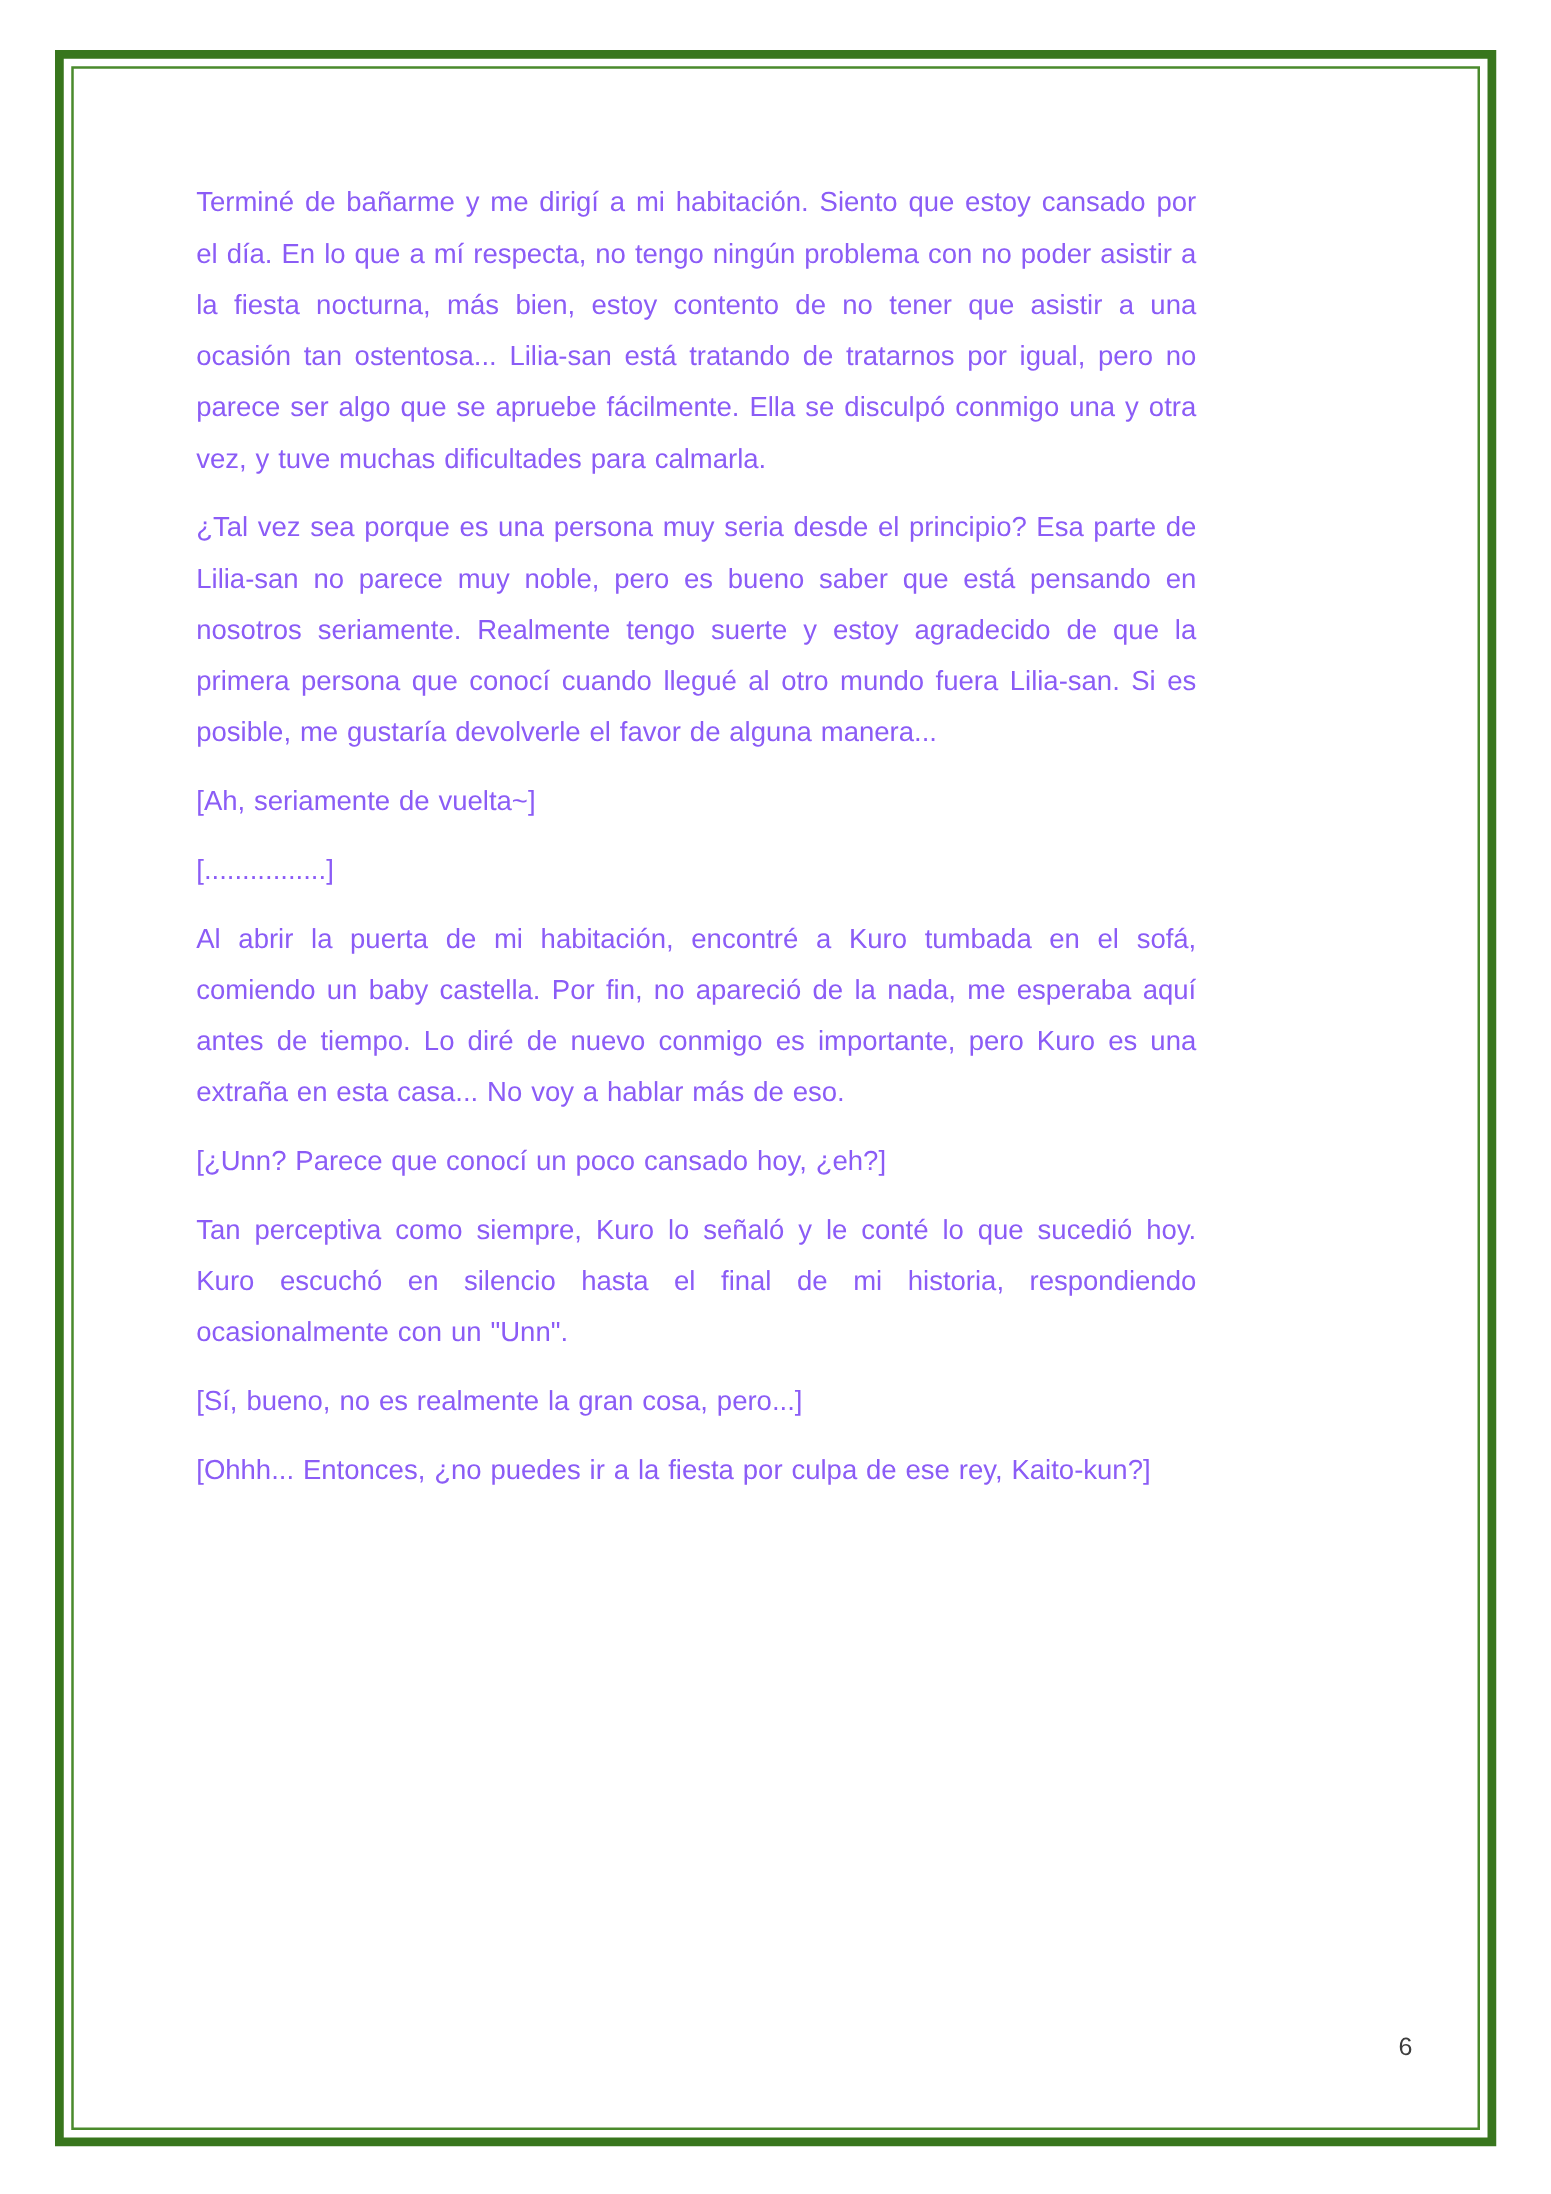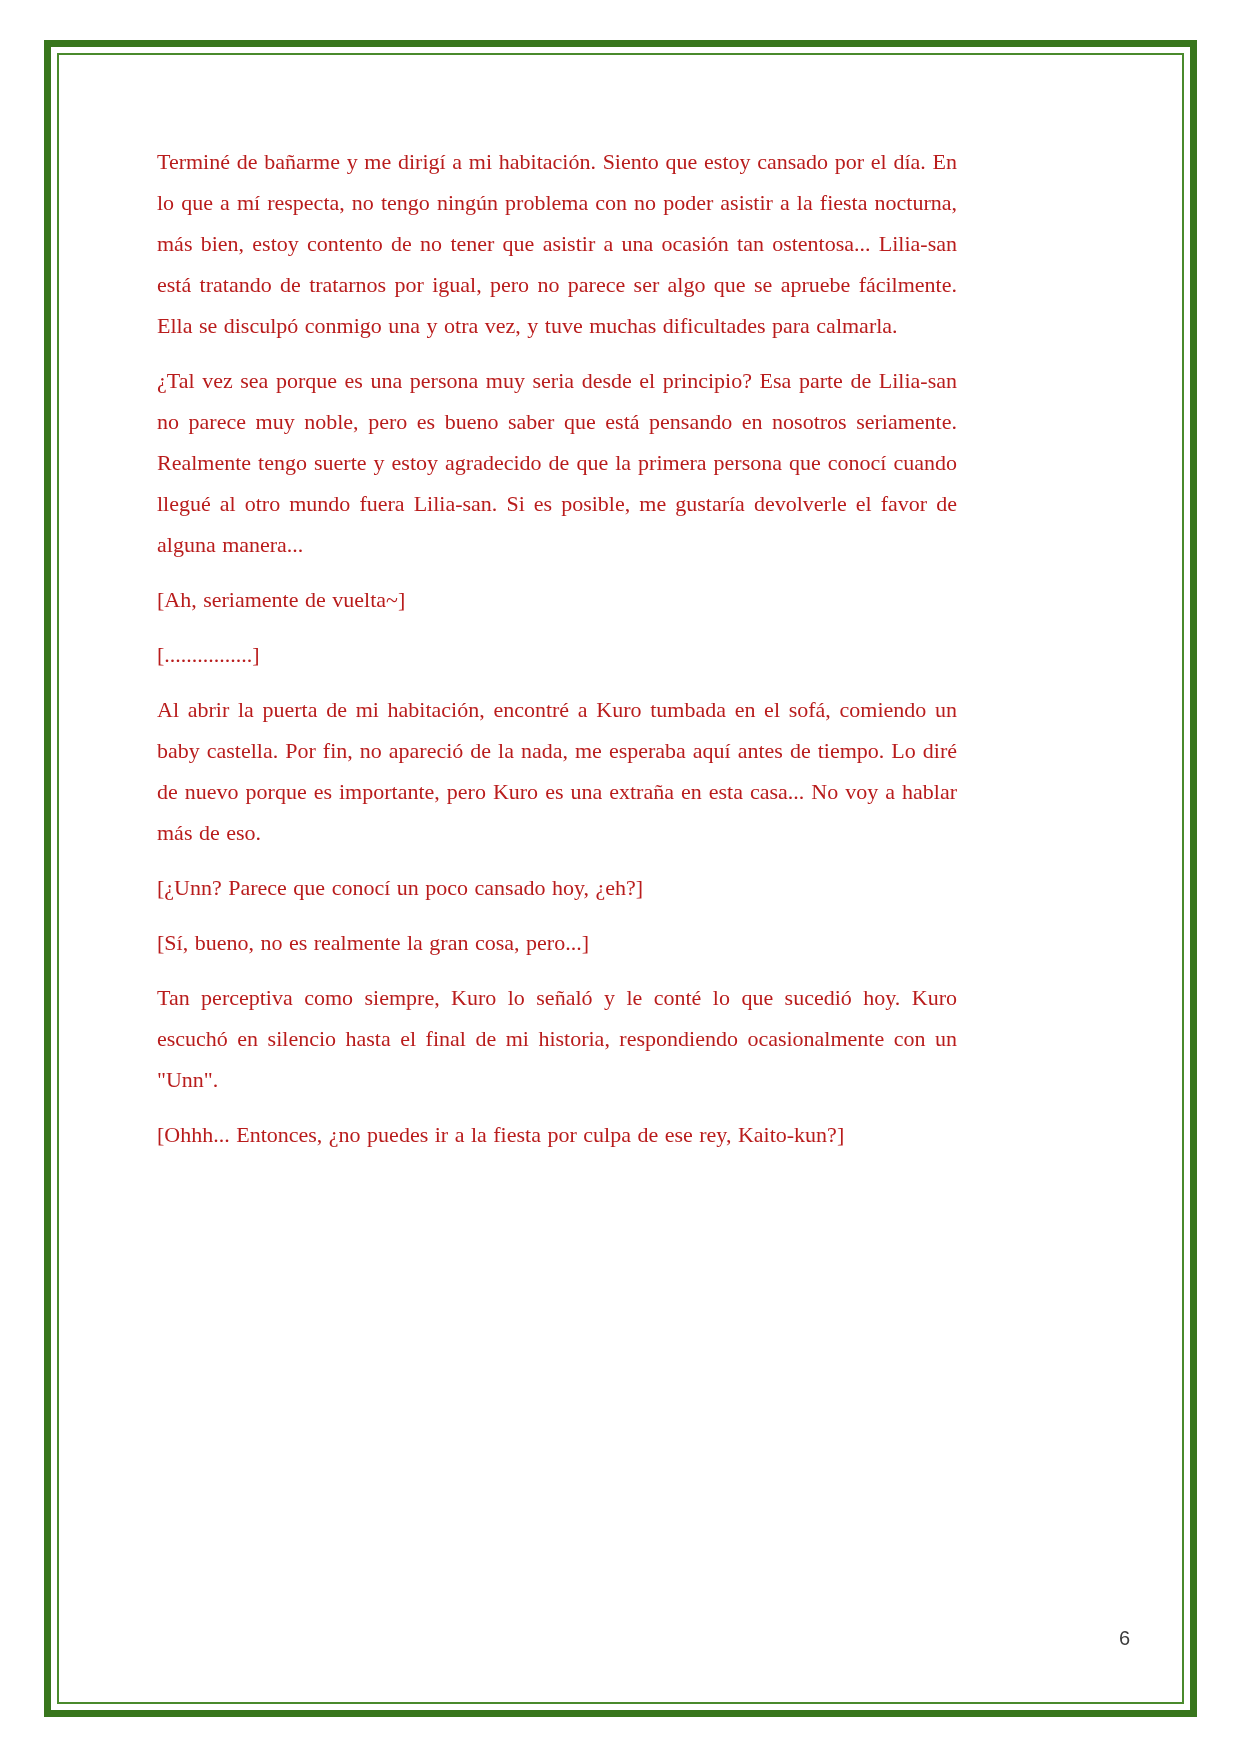--- a/index.html
+++ b/index.html
@@ -36,25 +36,24 @@
   .doc-content {
     position: absolute;
     top: 86px;
     left: 98px;
     width: 800px;
   }
   .para {
     margin: 0 0 14px 0;
     font-size: 22px;
     line-height: 41px;
-    color: #b91c1c;
+    color: #8b5cf6;
     text-align: justify;
     text-justify: inter-word;
     word-spacing: 1px;
-    font-family: Liberation Serif, serif;
   }
   .page-number {
     position: absolute;
     right: 52px;
     bottom: 52px;
     font-size: 20px;
     line-height: 24px;
     color: #3d3d3d;
   }
 </style>
@@ -62,23 +61,23 @@
 <body>
 
 <div class="page-frame-outer">
   <div class="page-frame-inner">
 
     <div class="doc-content">
       <p class="para">Terminé de bañarme y me dirigí a mi habitación. Siento que estoy cansado por el día. En lo que a mí respecta, no tengo ningún problema con no poder asistir a la fiesta nocturna, más bien, estoy contento de no tener que asistir a una ocasión tan ostentosa... Lilia-san está tratando de tratarnos por igual, pero no parece ser algo que se apruebe fácilmente. Ella se disculpó conmigo una y otra vez, y tuve muchas dificultades para calmarla.</p>
       <p class="para">¿Tal vez sea porque es una persona muy seria desde el principio? Esa parte de Lilia-san no parece muy noble, pero es bueno saber que está pensando en nosotros seriamente. Realmente tengo suerte y estoy agradecido de que la primera persona que conocí cuando llegué al otro mundo fuera Lilia-san. Si es posible, me gustaría devolverle el favor de alguna manera...</p>
       <p class="para">[Ah, seriamente de vuelta~]</p>
       <p class="para">[................]</p>
-      <p class="para">Al abrir la puerta de mi habitación, encontré a Kuro tumbada en el sofá, comiendo un baby castella. Por fin, no apareció de la nada, me esperaba aquí antes de tiempo. Lo diré de nuevo porque es importante, pero Kuro es una extraña en esta casa... No voy a hablar más de eso.</p>
+      <p class="para">Al abrir la puerta de mi habitación, encontré a Kuro tumbada en el sofá, comiendo un baby castella. Por fin, no apareció de la nada, me esperaba aquí antes de tiempo. Lo diré de nuevo conmigo es importante, pero Kuro es una extraña en esta casa... No voy a hablar más de eso.</p>
       <p class="para">[¿Unn? Parece que conocí un poco cansado hoy, ¿eh?]</p>
+      <p class="para">Tan perceptiva como siempre, Kuro lo señaló y le conté lo que sucedió hoy. Kuro escuchó en silencio hasta el final de mi historia, respondiendo ocasionalmente con un "Unn".</p>
       <p class="para">[Sí, bueno, no es realmente la gran cosa, pero...]</p>
-      <p class="para">Tan perceptiva como siempre, Kuro lo señaló y le conté lo que sucedió hoy. Kuro escuchó en silencio hasta el final de mi historia, respondiendo ocasionalmente con un "Unn".</p>
       <p class="para">[Ohhh... Entonces, ¿no puedes ir a la fiesta por culpa de ese rey, Kaito-kun?]</p>
     </div>
 
     <div class="page-number">6</div>
 
   </div>
 </div>
 
 </body></html>

